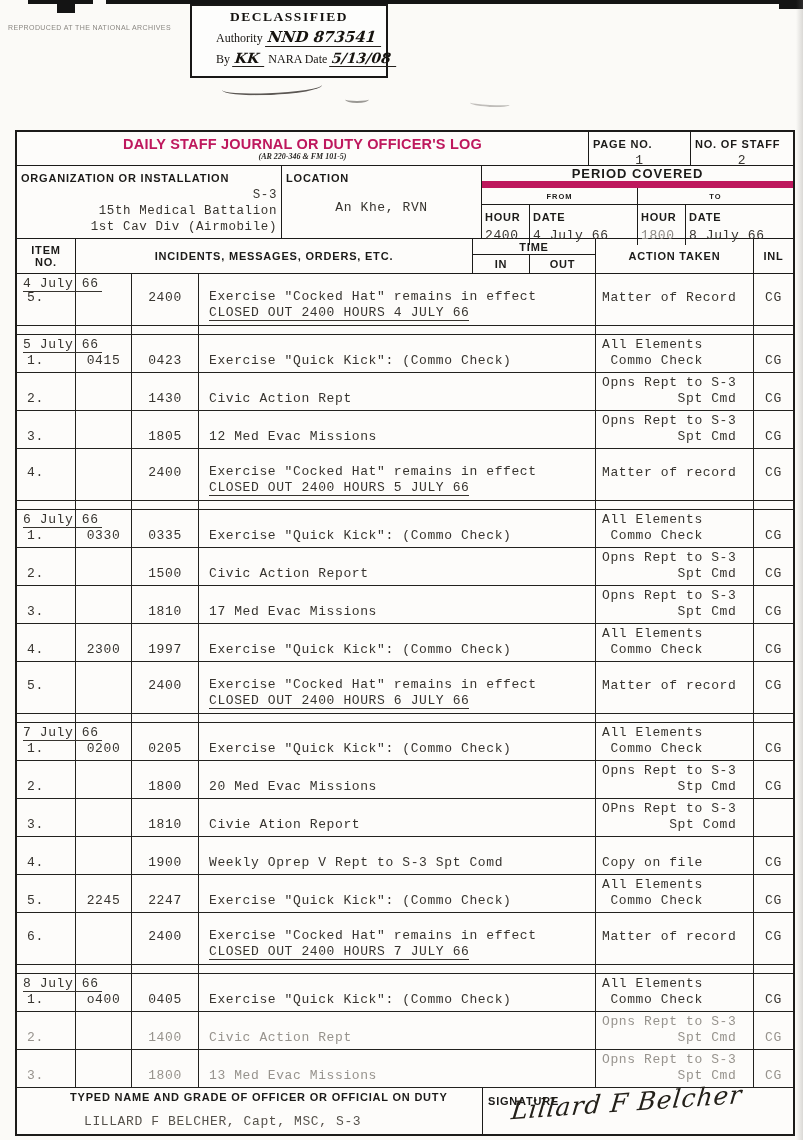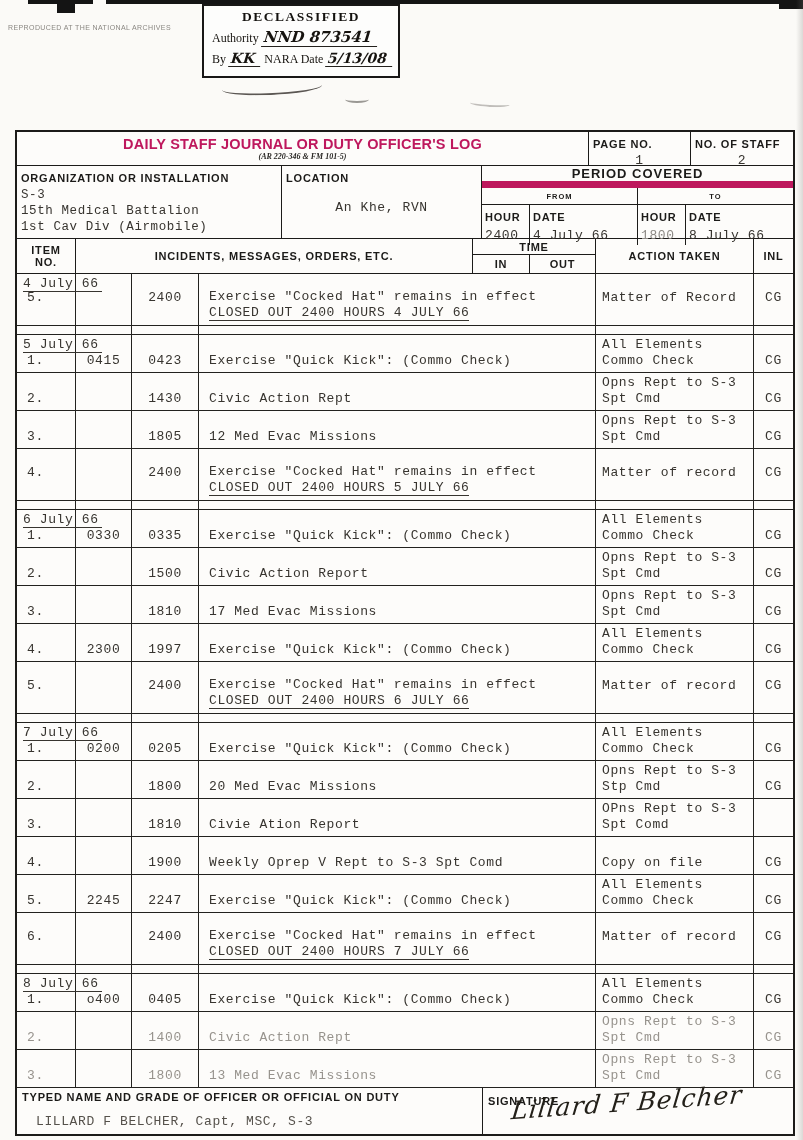--- a/index.html
+++ b/index.html
@@ -15,34 +15,34 @@
   .dash1{position:absolute;left:345px;top:96px;width:24px;height:5px;border-bottom:2px solid rgba(90,86,82,.6);border-radius:50%;}
   .dash2{position:absolute;left:470px;top:100px;width:40px;height:5px;border-bottom:2px solid rgba(120,116,110,.45);border-radius:50%;transform:rotate(3deg);}
   .smear{position:absolute;left:592px;top:980px;width:200px;height:78px;
          background:radial-gradient(ellipse at center,rgba(170,167,162,.28),rgba(170,167,162,0) 70%);}
   .edge-shade{position:absolute;right:0;top:0;width:7px;height:100%;
          background:linear-gradient(to right,rgba(0,0,0,0),rgba(120,118,114,.25));}
 
   .archives-note{position:absolute;left:8px;top:24px;font-size:7px;color:#8a8782;letter-spacing:.4px;}
 
   
-  .stamp{position:absolute;left:202px;top:4px;width:198px;height:74px;border:2.5px solid #181716;
-         background:rgba(255,255,255,.6);padding:3px 8px 2px;box-sizing:border-box;}
+  .stamp{position:absolute;left:190px;top:4px;width:198px;height:74px;border:2.5px solid #181716;
+         background:rgba(255,255,255,.6);padding:3px 24px 2px;box-sizing:border-box;}
   .stamp-title{font-family:"Liberation Serif",serif;font-weight:bold;font-size:13.5px;
                letter-spacing:1.5px;text-align:center;color:#14120f;}
   .stamp-line{font-family:"Liberation Serif",serif;font-size:12px;color:#16130f;margin-top:3px;white-space:nowrap;}
   .hw{font-family:"DejaVu Serif",serif;font-style:italic;font-weight:600;font-size:15px;
       border-bottom:1.5px solid #23201c;padding:0 6px 0 2px;display:inline-block;transform:skewX(-6deg);}
   .hw.small{font-size:14px;}
 
   
   .form{position:absolute;left:15px;top:130px;width:780px;border:2px solid #1c1b19;box-sizing:border-box;background:#fdfcfa;}
   .lbl{font-size:11px;font-weight:600;letter-spacing:.8px;color:#1b1a18;}
   .t{font-family:"Liberation Mono","DejaVu Sans Mono",monospace;font-size:13px;letter-spacing:.6px;color:#37342f;}
-  .pre{white-space:pre-line;}
+  .pre{white-space:pre-line;text-align:right;}
 
   .hd-row1{display:flex;height:33px;border-bottom:1px solid #1c1b19;}
   .title-cell{flex:1;display:flex;flex-direction:column;justify-content:center;align-items:center;}
   .form-title{font-size:14.5px;font-weight:bold;letter-spacing:.2px;color:#be185d;}
   .form-subtitle{font-family:"Liberation Serif",serif;font-style:italic;font-weight:bold;font-size:8px;color:#2a2825;}
   .pageno-cell{width:102px;border-left:1px solid #1c1b19;padding:2px 4px;box-sizing:border-box;text-align:left;}
   .pages-cell{width:103px;border-left:1px solid #1c1b19;padding:2px 4px;box-sizing:border-box;}
   .pageno-cell .t,.pages-cell .t{display:block;text-align:center;margin-top:1px;}
 
   .hd-row2{display:flex;height:72px;border-bottom:1.5px solid #1c1b19;}
@@ -94,21 +94,21 @@
   .c.inl{flex:1;align-items:center;border-right:none;}
   .jdate{position:absolute;top:2px;left:6px;white-space:nowrap;z-index:3;
          border-bottom:1.5px solid #37342f;padding:0 3px 0 0;}
   .closed{display:inline-block;border-bottom:1.5px solid #37342f;margin-top:1px;white-space:nowrap;}
   .has-closed .c.item .cv,.has-closed .c.in .cv,.has-closed .c.out .cv,
   .has-closed .c.act .cv,.has-closed .c.inl .cv{margin-bottom:16px;}
 
   
   .sigrow{display:flex;min-height:46px;}
   .name-cell{flex:1;border-right:1px solid #1c1b19;padding:3px 5px 5px;box-sizing:border-box;
-             display:flex;flex-direction:column;justify-content:space-between;}
+             display:flex;flex-direction:column;justify-content:space-between;margin-left:48px;}
   .name-cell .t{padding-left:14px;color:#55514b;}
   .sig-cell{width:310px;position:relative;padding:3px 5px;box-sizing:border-box;}
   .signature{position:absolute;left:28px;top:0px;font-family:"DejaVu Serif",serif;font-style:italic;
              font-size:25px;color:#232019;white-space:nowrap;transform:rotate(-4deg) skewX(-10deg);letter-spacing:1px;}
 
   
   .daline{position:absolute;left:15px;width:780px;display:flex;align-items:flex-start;padding-top:3px;}
 </style>
 </head>
 <body>

